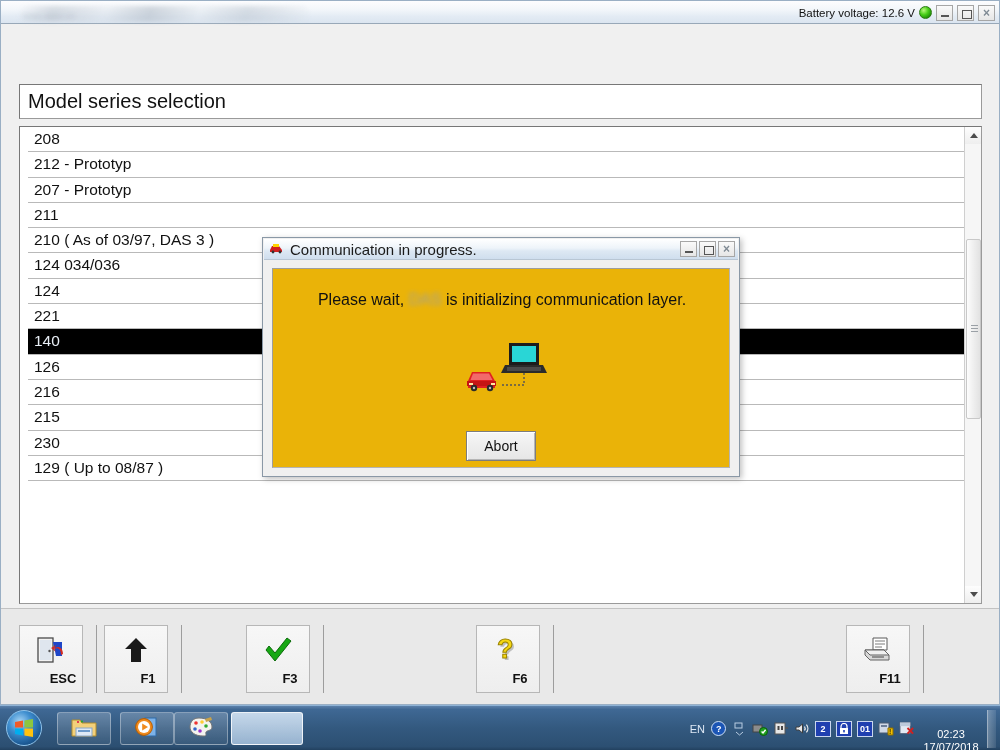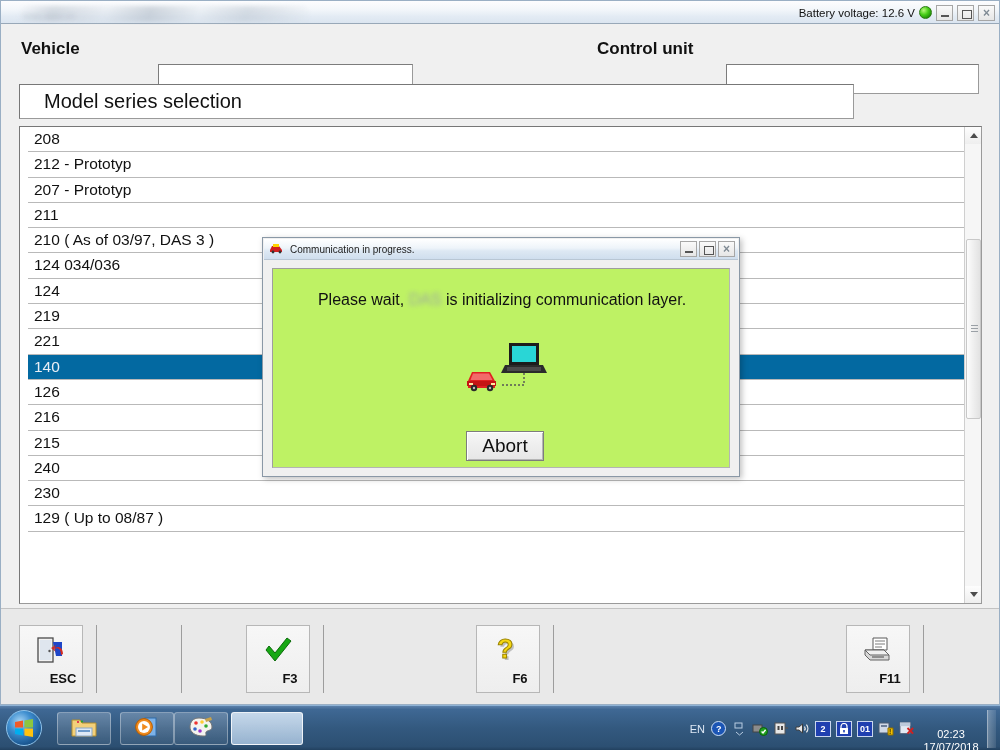--- a/index.html
+++ b/index.html
@@ -77,41 +77,41 @@
     font-size: 17px; font-weight: bold; color: #111;
   }
   #controlunit-input {
     position: absolute; left: 725px; top: 39px; width: 253px; height: 30px;
     background: #fff; border: 1px solid #9a9a9a;
     border-top-color:#7c7c7c; border-left-color:#7c7c7c;
   }
 
   
   #screen-title {
-    position: absolute; left: 18px; top: 83px; width: 835px; height: 35px;
+    position: absolute; left: 18px; top: 83px; width: 963px; height: 35px;
     background: #fff; border: 1px solid #9a9a9a;
     border-top-color:#777; border-left-color:#777;
-    font-size: 20px; color: #111; line-height: 33px; padding-left: 24px;
+    font-size: 20px; color: #111; line-height: 33px; padding-left: 8px;
   }
 
   
   #list-panel {
     position: absolute; left: 18px; top: 125px; width: 963px; height: 478px;
     background: #fff; border: 1px solid #9a9a9a;
     border-top-color:#777; border-left-color:#777;
     overflow: hidden;
   }
   #list-rows { position: absolute; left:8px; top:0; width: 944px; }
   .list-row {
     height: 25.3px; line-height: 24px;
     border-bottom: 1px solid #b9b9b9;
     font-size: 15.5px; color: #111; padding-left: 6px;
     background: #fff; white-space: nowrap; overflow: hidden;
   }
-  .list-row.selected { background: #0369a1; color: #e8eef5; }
+  .list-row.selected { background: #000000; color: #e8eef5; }
 
   
   #list-scroll {
     position: absolute; right: 0; top: 0; width: 17px; height: 476px;
     background: #f6f6f6; border-left: 1px solid #cfcfcf;
   }
   .sb-arrow {
     position: absolute; left: 0; width: 17px; height: 17px;
     background: linear-gradient(to bottom,#fdfdfd,#eeeeee);
     display:flex; align-items:center; justify-content:center;
@@ -152,42 +152,42 @@
     position: absolute; left: 261px; top: 236px; width: 478px; height: 240px;
     background: #f0f0f0; border: 1px solid #8a98a6;
     box-shadow: 2px 2px 6px rgba(0,0,0,.25);
   }
   #dlg-title {
     position:absolute; left:1px; top:1px; width: 474px; height: 21px;
     background: linear-gradient(to bottom,#ffffff 0%,#eef4fa 45%,#dde8f3 60%,#cfdeee 100%);
     display:flex; align-items:center; gap:6px; padding-left:5px;
     border-bottom: 1px solid #b8c6d4;
   }
-  #dlg-title-text { font-size: 10px; color: #1b1b1b; }
+  #dlg-title-text { font-size: 15px; color: #1b1b1b; }
   #dlg-ctrls { position:absolute; right:3px; top:2px; display:flex; gap:2px; }
   #dlg-body {
     position:absolute; left: 9px; top: 30px; width: 458px; height: 200px;
-    background:#bef264; border:1px solid #b4b4b4;
+    background:#eab308; border:1px solid #b4b4b4;
     border-top-color:#9e9e9e; border-left-color:#9e9e9e;
   }
   #dlg-msg {
     position:absolute; left: 0; top: 22px; width: 458px; text-align:center;
     font-size: 16px; color: #111; white-space: nowrap;
   }
   #dlg-msg .blurword {
     display:inline-block; color:#9aa0a6; filter: blur(2.4px); opacity:.9;
   }
   #dlg-anim { position:absolute; left:190px; top: 72px; width: 90px; height: 58px; }
   #abort-btn {
     position:absolute; left: 50%; margin-left: -35px; top: 162px;
-    width: 78px; height: 30px;
+    width: 70px; height: 30px;
     background: linear-gradient(to bottom,#f6f6f6,#e6e6e6);
     border: 1px solid #7d7d7d;
     box-shadow: inset 1px 1px 0 #ffffff, inset -1px -1px 0 #b5b5b5;
-    font-size: 19px; color:#111; cursor: pointer;
+    font-size: 14px; color:#111; cursor: pointer;
     font-family: "Liberation Sans", sans-serif;
   }
 
   
   #taskbar {
     position:absolute; left:0; bottom:0; width:1000px; height: 45px;
     background: linear-gradient(to bottom,#5c81ab 0%,#3f6894 8%,#33597f 50%,#2c4f72 92%,#22415f 100%);
     border-top: 1px solid #8fb3d6;
   }
   #start-orb {
@@ -225,45 +225,37 @@
     <div id="title-blur-text">......  ......  ...</div>
     <div id="battery-area">
       <span id="battery-text">Battery voltage: 12.6 V</span>
       <span class="led"></span>
       <span class="wbtn min"></span>
       <span class="wbtn max"></span>
       <span class="wbtn cls">×</span>
     </div>
   </div>
 
-  <div id="header-row">
-    <div id="vehicle-label">Vehicle</div>
-    <input id="vehicle-input" type="text" value="" style="">
-    <div id="controlunit-label">Control unit</div>
-    <input id="controlunit-input" type="text" value="" style="">
-  </div>
 
   <div id="screen-title">Model series selection</div>
 
   <div id="list-panel">
     <div id="list-rows">
         <div class="list-row">208</div>
         <div class="list-row">212 - Prototyp</div>
         <div class="list-row">207 - Prototyp</div>
         <div class="list-row">211</div>
         <div class="list-row">210 ( As of 03/97, DAS 3 )</div>
         <div class="list-row">124 034/036</div>
         <div class="list-row">124</div>
-        <div class="list-row">219</div>
         <div class="list-row">221</div>
         <div class="list-row selected">140</div>
         <div class="list-row">126</div>
         <div class="list-row">216</div>
         <div class="list-row">215</div>
-        <div class="list-row">240</div>
         <div class="list-row">230</div>
         <div class="list-row">129 ( Up to 08/87 )</div>
       </div>
     <div id="list-scroll">
       <div class="sb-arrow up">
           <span class="tri u"></span>
         </div>
       <div id="sb-thumb">
         <div id="sb-grip">
             <i></i>
@@ -286,20 +278,28 @@
           <rect x="4" y="4" width="11" height="20" fill="#dfe6ee"></rect>
           <circle cx="13.5" cy="15" r="1.2" fill="#555"></circle>
           <path d="M17 6 L26 6 L26 20 L20 20" fill="#1e46c8"></path>
           <path d="M27 18 C27 11, 21 9, 18 13 L20 9 L15 12 L20 16 L18.5 13.5 C21 11, 25 12.5, 25 19 Z" fill="#d42b1f"></path>
         </svg>
       </span>
       <span class="key">ESC</span>
     </div>
     <div class="fsep" style="left:95px"></div>
 
+    <div class="fbtn" style="left:103px">
+      <span class="glyph">
+        <svg width="26" height="28" viewBox="0 0 26 28">
+          <path d="M13 2 L24 13 L18 13 L18 26 L8 26 L8 13 L2 13 Z" fill="#1a1a1a"></path>
+        </svg>
+      </span>
+      <span class="key">F1</span>
+    </div>
     <div class="fsep" style="left:180px"></div>
 
     <div class="fbtn" style="left:245px">
       <span class="glyph">
         <svg width="30" height="28" viewBox="0 0 30 28">
           <path d="M3 14 L6 10 L12 17 L24 2 L28 5 L12 25 Z" fill="#17a814" stroke="#0a6b09" stroke-width="1"></path>
         </svg>
       </span>
       <span class="key">F3</span>
     </div>

